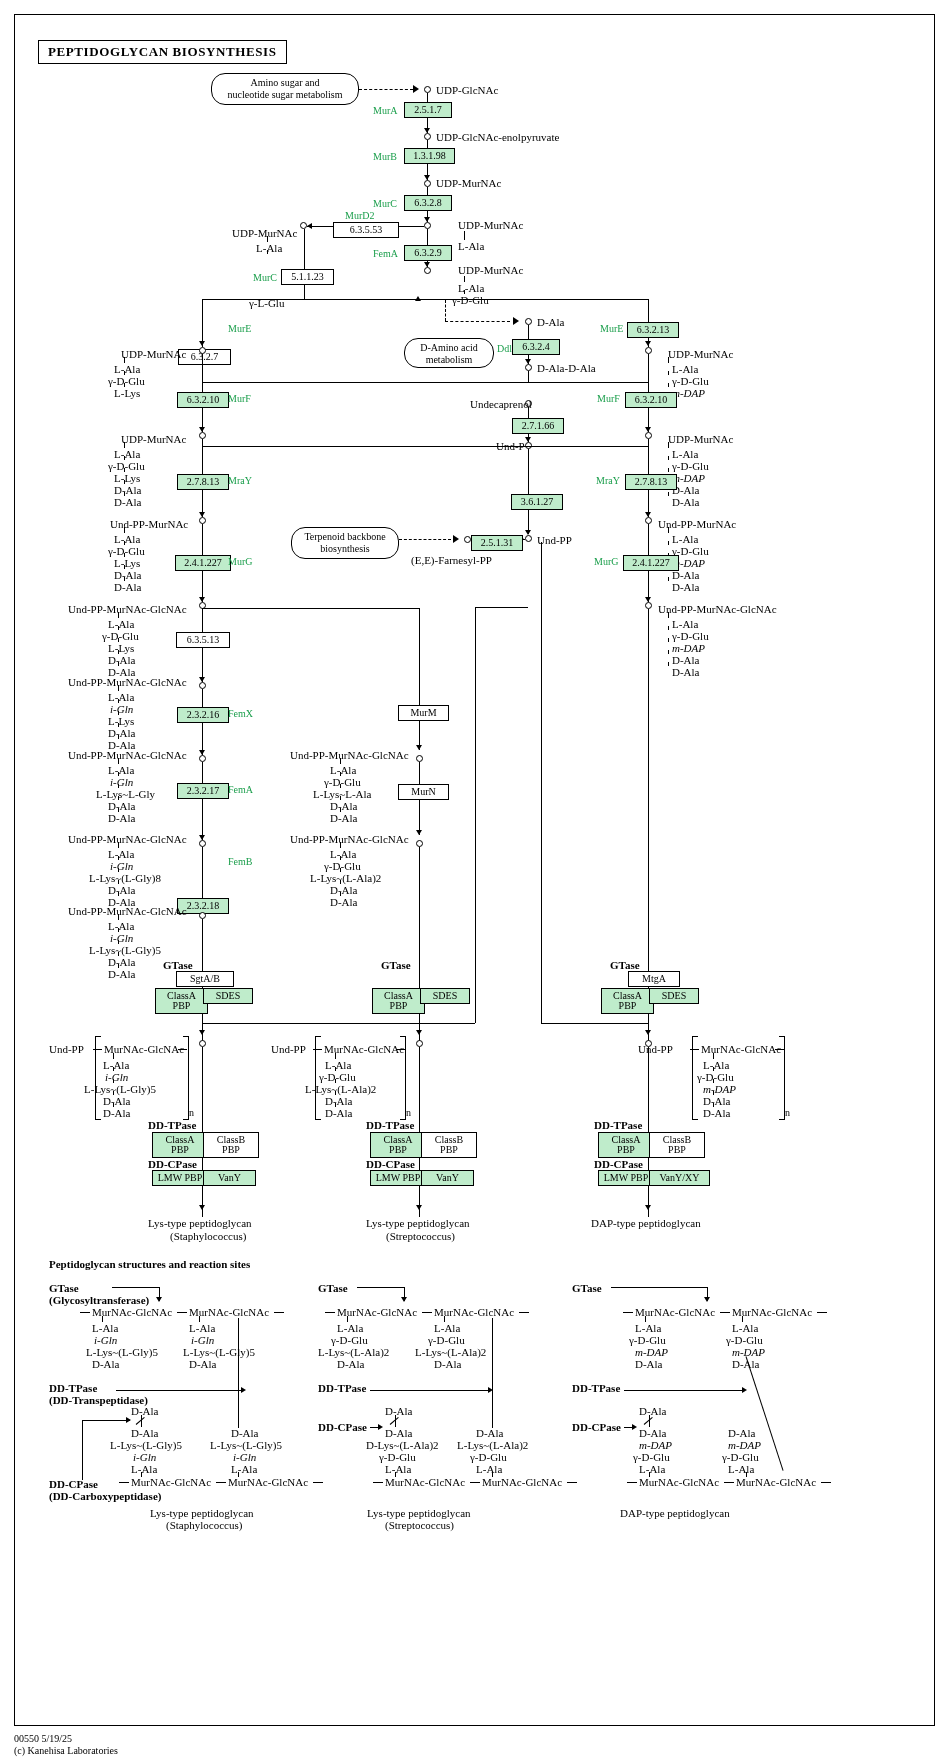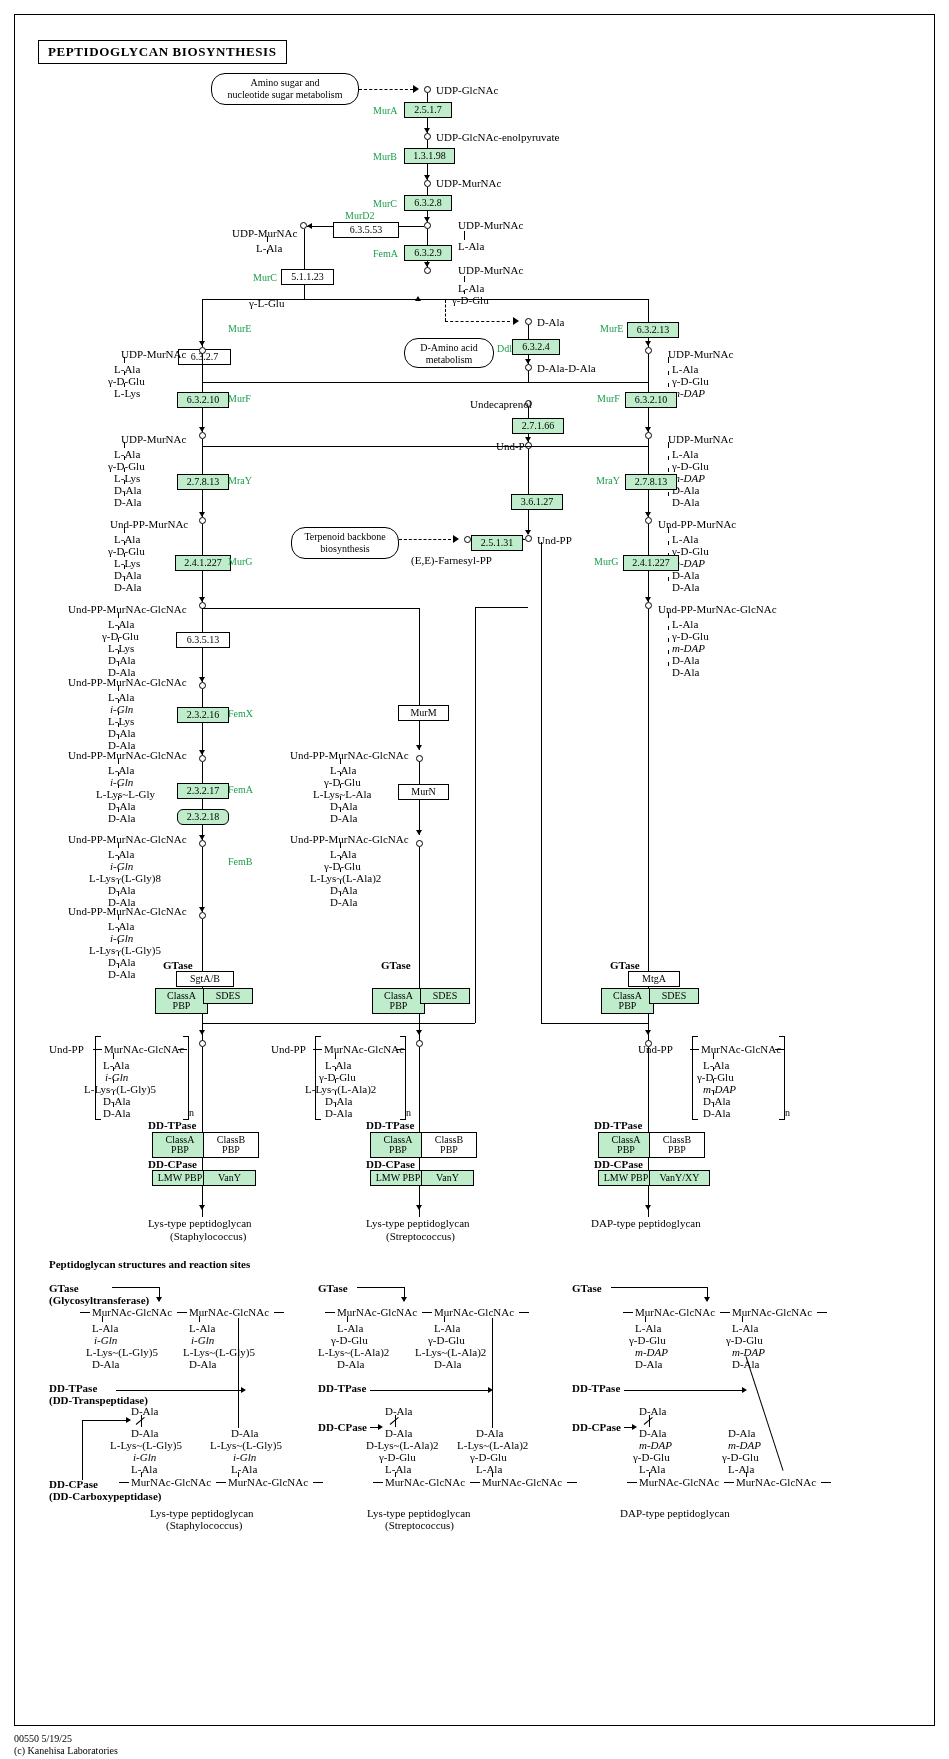--- a/index.html
+++ b/index.html
@@ -243,21 +243,21 @@
   <div class="t" style="left:108px;top:885px;">D-Ala</div>
   <div class="t" style="left:108px;top:897px;">D-Ala</div>
   <div class="ln vl" style="left:118px;top:842px;height:6px;"></div>
   <div class="ln vl" style="left:118px;top:856px;height:4px;"></div>
   <div class="ln vl" style="left:118px;top:868px;height:4px;"></div>
   <div class="ln vl" style="left:118px;top:880px;height:4px;"></div>
   <div class="ln vl" style="left:118px;top:892px;height:4px;"></div>
 
   <div class="ln vl" style="left:202px;top:847px;height:65px;"></div>
   <div class="arrD" style="left:199px;top:907px;"></div>
-  <div class="ec" style="left:177px;top:809px;width:44px;border-radius:6px;">2.3.2.18</div>
+  <div class="ec" style="left:177px;top:898px;width:44px;">2.3.2.18</div>
   <div class="gene" style="left:228px;top:857px;">FemB</div>
 
   <div class="nodeo" style="left:199px;top:912px;"></div>
   <div class="t" style="left:68px;top:906px;">Und-PP-MurNAc-GlcNAc</div>
   <div class="t" style="left:108px;top:921px;">L-Ala</div>
   <div class="t ti" style="left:110px;top:933px;">i-Gln</div>
   <div class="t" style="left:89px;top:945px;">L-Lys~(L-Gly)5</div>
   <div class="t" style="left:108px;top:957px;">D-Ala</div>
   <div class="t" style="left:108px;top:969px;">D-Ala</div>
   <div class="ln vl" style="left:118px;top:914px;height:6px;"></div>

